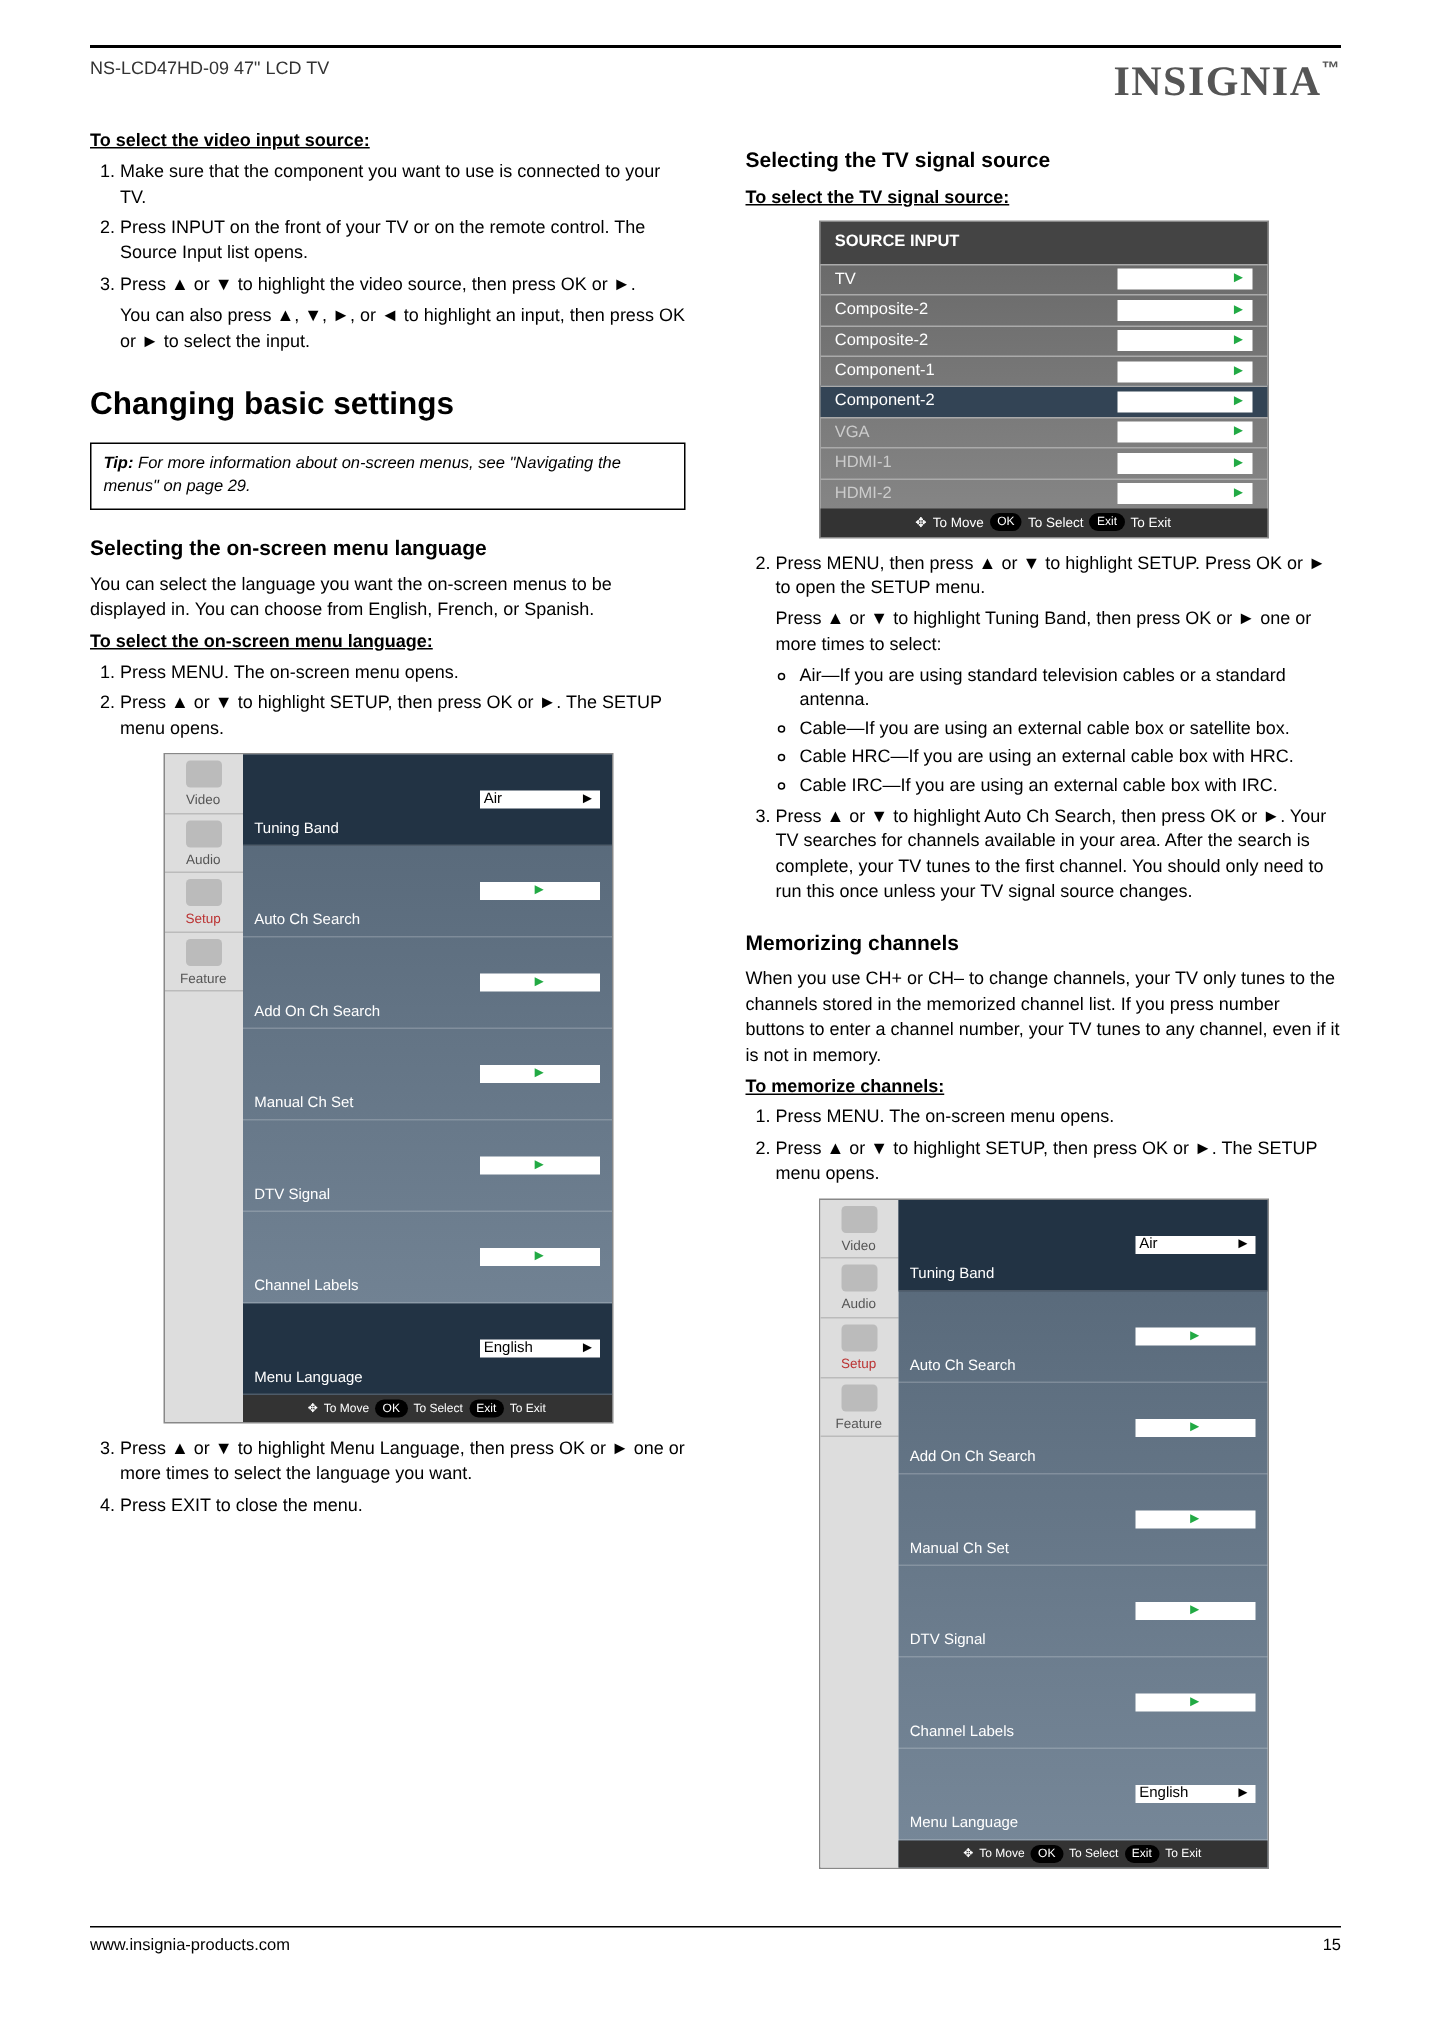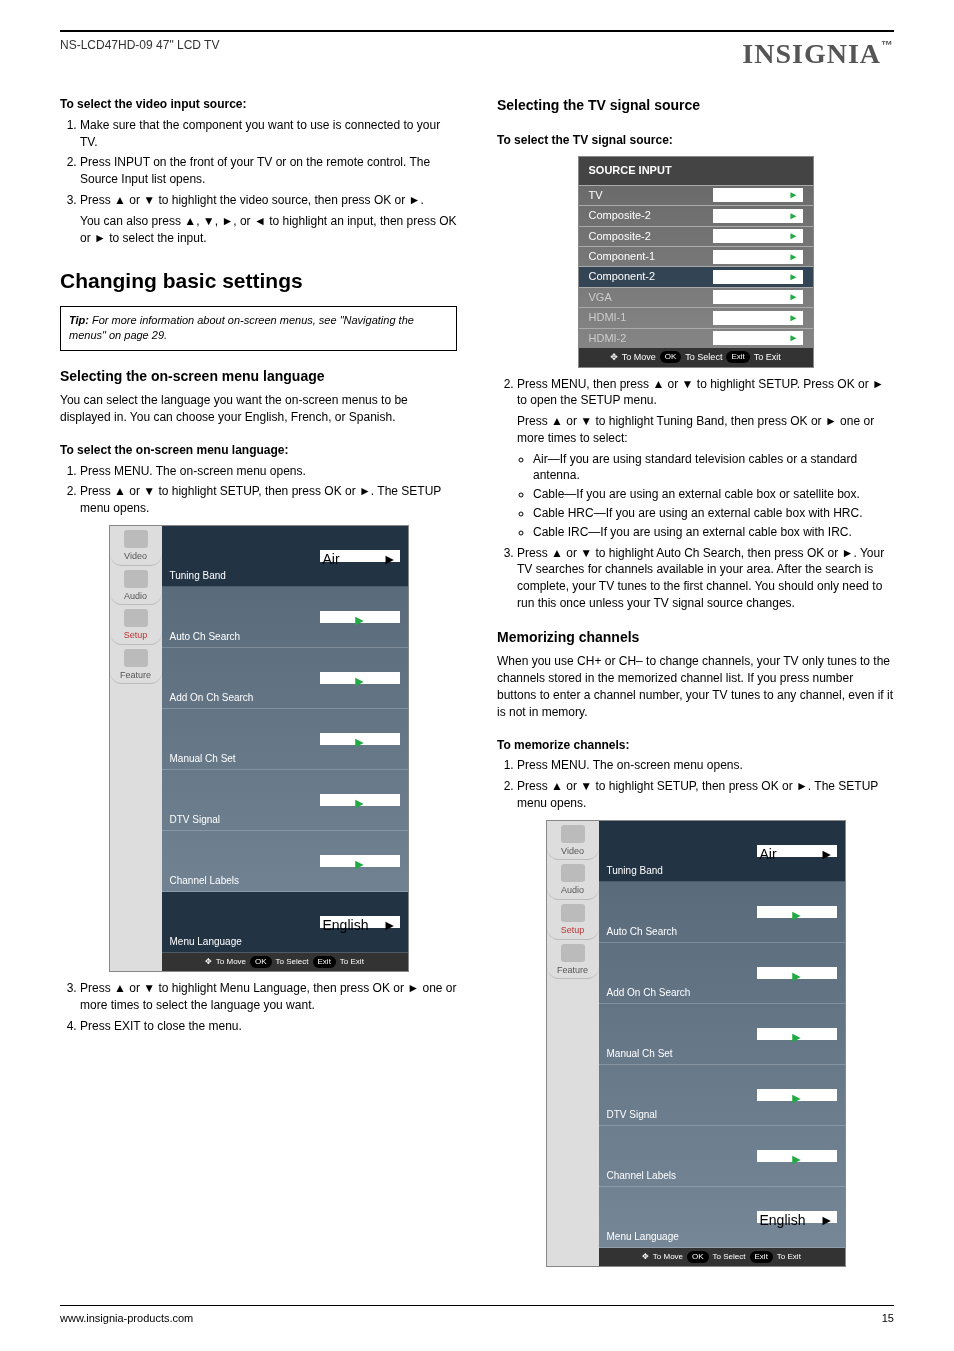--- a/index.html
+++ b/index.html
@@ -6,41 +6,41 @@
   body { font-family: Arial, Helvetica, sans-serif; margin: 0; padding: 0; color: #000; }
   .page { width: 954px; margin: 0 auto; padding: 30px 60px 30px 60px; }
   .top-rule { border-top: 2px solid #000; margin-bottom: 6px; height: 0; }
   .brand { text-align: right; font-size: 28px; font-weight: 600; letter-spacing: 1px; color: #555; }
   .brand .name { font-family: Georgia, serif; }
   .brand .tm { font-size: 12px; vertical-align: top; }
   .cols { display: flex; gap: 40px; margin-top: 10px; }
   .col { flex: 1; font-size: 12px; line-height: 1.4; }
   .heading-main { font-size: 21px; font-weight: bold; margin: 20px 0 6px 0; }
   .heading-sub { font-size: 14px; font-weight: bold; margin: 16px 0 6px 0; }
-  .heading-sm { font-size: 12px; font-weight: bold; margin: 16px 0 4px 0; }
+  .heading-sm { font-size: 12px; font-weight: bold; margin: 4px 0 4px 0; text-decoration: underline; }
   .steps { padding-left: 20px; margin: 4px 0; }
   .steps li { margin: 4px 0; }
-  .menu-panel { border: 1px solid #888; background: linear-gradient(#666,#888); color: #fff; font-size: 11px; width: 236px; margin: 8px auto; }
+  .menu-panel { border: 1px solid #888; background: linear-gradient(#666,#888); color: #fff; font-size: 11px; width: 300px; margin: 8px auto; }
   .menu-title { font-weight: bold; padding: 6px 10px; background: #444; color: #fff; }
   .menu-row { display: flex; align-items: center; border-top: 1px solid #aaa; padding: 2px 10px; }
   .menu-row .mlabel { flex: 1; }
   .menu-row .mbox { width: 90px; height: 14px; background: #fff; display: flex; align-items: center; justify-content: flex-end; padding: 0 4px; }
   .menu-row .mbox .tri { color: #2a4; font-size: 10px; }
   .menu-footer { background: #333; color: #fff; font-size: 9px; text-align: center; padding: 3px 0; }
   .menu-hl { background: #345; }
   .menu-dim { color: #ccc; }
   .setup-panel { display: flex; border: 1px solid #888; width: 300px; margin: 8px auto; }
   .setup-nav { width: 52px; display: flex; flex-direction: column; background: #ddd; }
-  .setup-nav-item { text-align: center; font-size: 9px; padding: 4px 0 2px 0; border-bottom: 1px solid #bbb; color: #555; border-radius: 12px; }
+  .setup-nav-item { text-align: center; font-size: 9px; padding: 4px 0 2px 0; border-bottom: 1px solid #bbb; color: #555; }
   .setup-nav-item.active2 { color: #b33; }
   .nav-icon { display: block; width: 24px; height: 18px; margin: 0 auto 2px auto; background: #bbb; border-radius: 3px; }
   .setup-body { flex: 1; background: linear-gradient(#567,#789); color: #fff; }
   .setup-row { display: flex; align-items: center; padding: 3px 8px; font-size: 10px; border-bottom: 1px solid rgba(255,255,255,.2); }
   .setup-row .slabel { flex: 1; margin-top: 40px; }
-  .setup-row .sbox { width: 80px; height: 12px; background: #fff; color: #000; font-size: 14px; display: flex; justify-content: space-between; padding: 0 3px; }
+  .setup-row .sbox { width: 80px; height: 12px; background: #fff; color: #000; font-size: 10px; display: flex; align-items: center; justify-content: space-between; padding: 0 3px; }
   .setup-row.hl { background: #234; }
   .setup-footer { background: #333; color: #fff; font-size: 8px; text-align: center; padding: 3px 0; }
   .tip-box { border: 1px solid #000; padding: 6px 8px; margin: 10px 0; font-size: 11px; font-style: italic; }
   .tip-box .tip-label { font-weight: bold; display: inline; }
   .bullets { margin: 4px 0 4px 16px; padding: 0; }
   .bullets li { margin: 2px 0; }
   .footer-rule { border-top: 1px solid #000; margin-top: 30px; padding-top: 6px; display: flex; justify-content: space-between; font-size: 11px; }
   .small-pill { display:inline-block; background:#000; color:#fff; border-radius:7px; padding:0 5px; font-size:8px; line-height:12px; }
   .nav-hints { display:inline-flex; align-items:center; gap:4px; }
 </style>
@@ -71,21 +71,21 @@
       </ol>
 
       <div class="heading-main">Changing basic settings</div>
 
       <div class="tip-box">
         <span class="tip-label">Tip:</span>
         <span>For more information about on-screen menus, see "Navigating the menus" on page 29.</span>
       </div>
 
       <div class="heading-sub">Selecting the on-screen menu language</div>
-      <div>You can select the language you want the on-screen menus to be displayed in. You can choose your English, French, or Spanish.</div>
+      <div>You can select the language you want the on-screen menus to be displayed in. You can choose from English, French, or Spanish.</div>
       <div class="heading-sm">To select the on-screen menu language:</div>
       <ol class="steps">
         <li><span>Press MENU. The on-screen menu opens.</span></li>
         <li><span>Press ▲ or ▼ to highlight SETUP, then press OK or ►. The SETUP menu opens.</span></li>
       </ol>
 
       <div class="setup-panel">
         <div class="setup-nav">
           <div class="setup-nav-item"><span class="nav-icon"></span><span>Video</span></div>
           <div class="setup-nav-item"><span class="nav-icon"></span><span>Audio</span></div>

